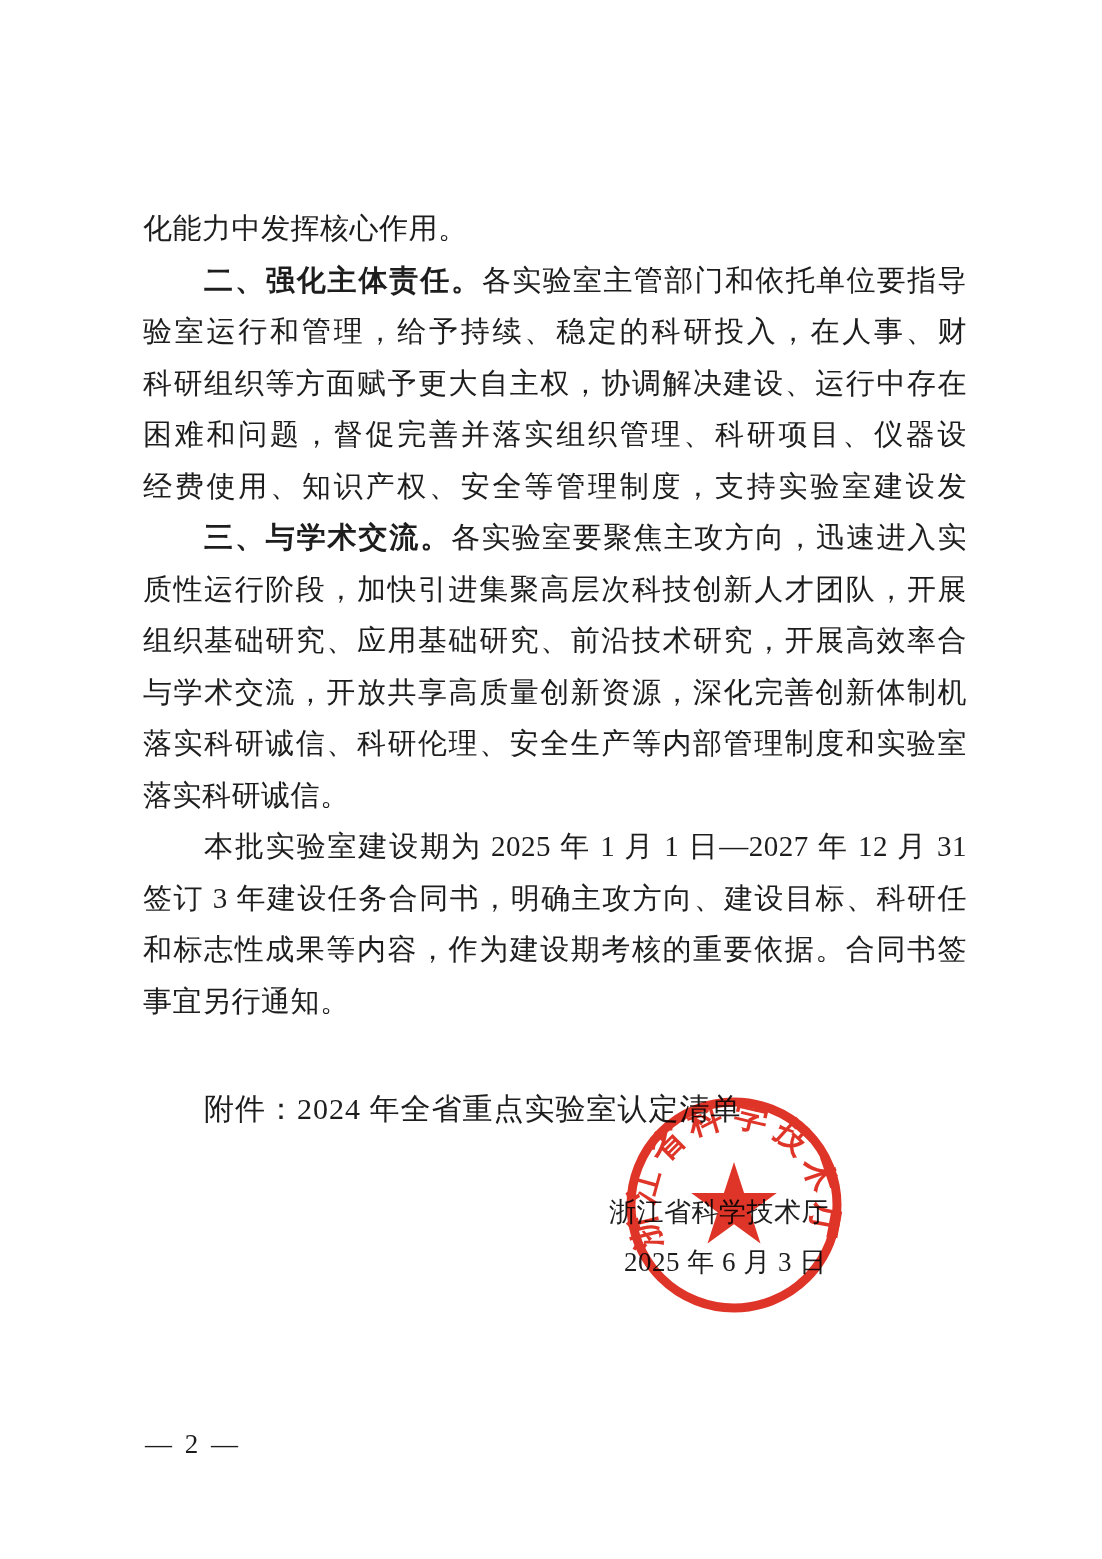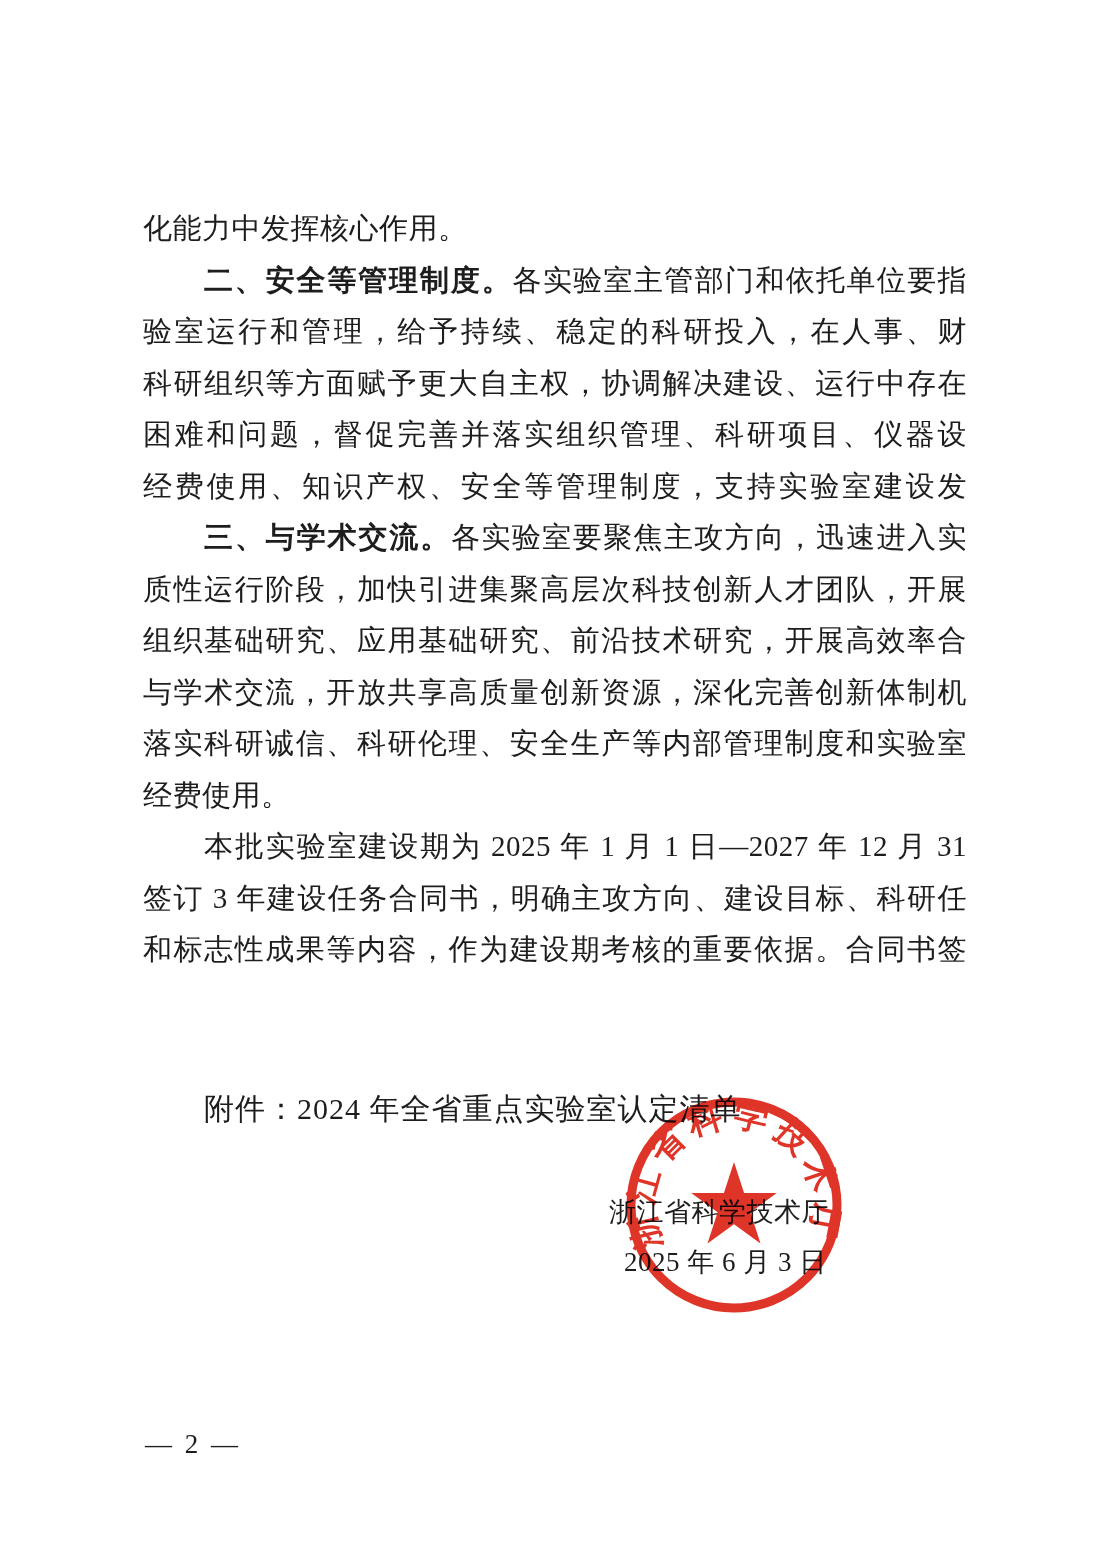--- a/index.html
+++ b/index.html
@@ -67,34 +67,35 @@
     letter-spacing:3px;
   }
 </style>
 </head>
 <body>
 
 <div class="page">
 
   <div class="body-block">
     <div class="bline endline"><span class="lead"></span><span>化能力中发挥核心作用。</span></div>
-    <div class="bline ind"><span class="lead">二、安全等管理制度。</span><span>各实验室主管部门和依托单位要指导实</span></div>
+    <div class="bline ind"><span class="lead">二、强化主体责任。</span><span>各实验室主管部门和依托单位要指导实</span></div>
     <div class="bline"><span class="lead"></span><span>验室运行和管理，给予持续、稳定的科研投入，在人事、财务、</span></div>
     <div class="bline"><span class="lead"></span><span>科研组织等方面赋予更大自主权，协调解决建设、运行中存在的</span></div>
     <div class="bline"><span class="lead"></span><span>困难和问题，督促完善并落实组织管理、科研项目、仪器设备、</span></div>
     <div class="bline"><span class="lead"></span><span>经费使用、知识产权、安全等管理制度，支持实验室建设发展。</span></div>
     <div class="bline ind"><span class="lead">三、与学术交流。</span><span>各实验室要聚焦主攻方向，迅速进入实</span></div>
     <div class="bline"><span class="lead"></span><span>质性运行阶段，加快引进集聚高层次科技创新人才团队，开展有</span></div>
     <div class="bline"><span class="lead"></span><span>组织基础研究、应用基础研究、前沿技术研究，开展高效率合作</span></div>
     <div class="bline"><span class="lead"></span><span>与学术交流，开放共享高质量创新资源，深化完善创新体制机制，</span></div>
     <div class="bline"><span class="lead"></span><span>落实科研诚信、科研伦理、安全生产等内部管理制度和实验室安</span></div>
-    <div class="bline endline"><span class="lead"></span><span>经费使用。</span></div>
+    <div class="bline endline"><span class="lead"></span><span>落实科研诚信。</span></div>
     <div class="bline ind"><span class="lead"></span><span>本批实验室建设期为 2025 年 1 月 1 日—2027 年 12 月 31 日，</span></div>
     <div class="bline"><span class="lead"></span><span>签订 3 年建设任务合同书，明确主攻方向、建设目标、科研任务</span></div>
     <div class="bline"><span class="lead"></span><span>和标志性成果等内容，作为建设期考核的重要依据。合同书签订</span></div>
+    <div class="bline endline"><span class="lead"></span><span>事宜另行通知。</span></div>
   </div>
 
   <div class="attachment">附件：2024 年全省重点实验室认定清单</div>
 
   <div class="sig-issuer">浙江省科学技术厅</div>
   <div class="sig-date">2025 年 6 月 3 日</div>
 
   <svg class="stamp" viewBox="-117 -117 234 234" xmlns="http://www.w3.org/2000/svg">
     <circle cx="0" cy="0" r="103" fill="none" stroke="#dd2517" stroke-width="9"></circle>
     <polygon points="0,-43 10.1,-11.9 42.8,-11.9 16.4,7.3 26.5,38.4 0,19.2 -26.5,38.4 -16.4,7.3 -42.8,-11.9 -10.1,-11.9" fill="#dd2517"></polygon>

